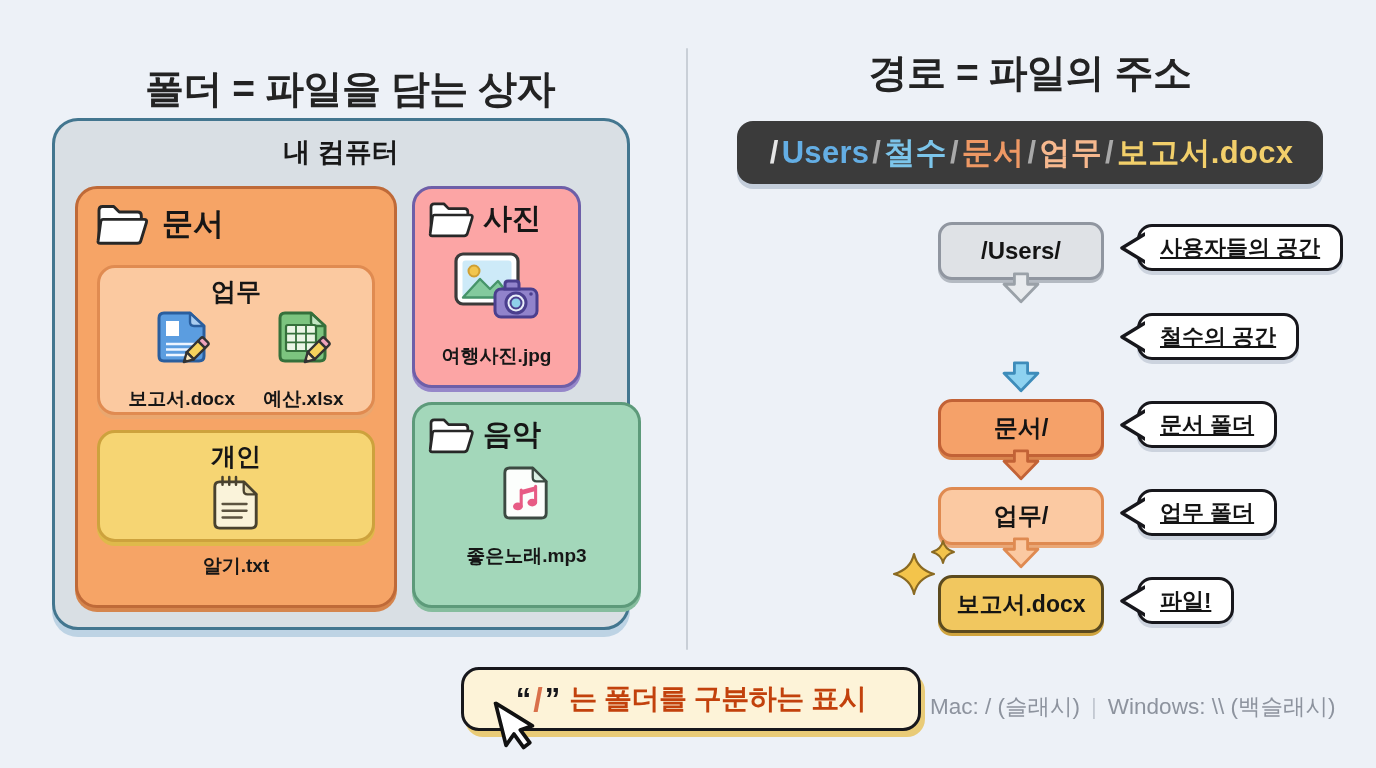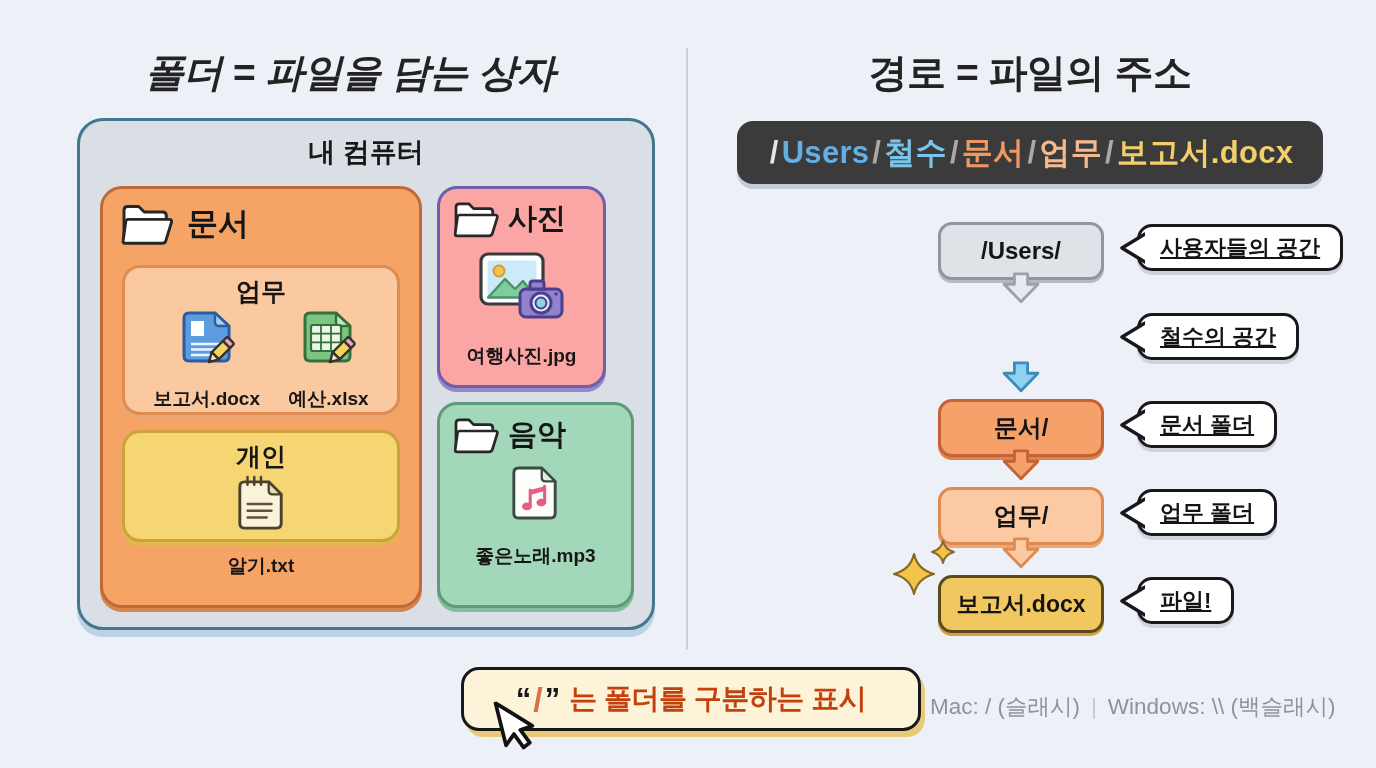--- a/index.html
+++ b/index.html
@@ -7,34 +7,34 @@
     width:1376px;height:768px;
     background:#edf1f7;
     font-family:"Liberation Sans","DejaVu Sans",sans-serif;
     color:#1e1e1e;
     overflow:hidden;
   }
   .canvas{position:relative;width:1376px;height:768px;}
 
   
   .title{position:absolute;font-size:39px;font-weight:bold;color:#232323;text-align:center;letter-spacing:-0.5px;}
-  .left-title{left:60px;top:46px;width:580px;font-style:italic;}
+  .left-title{left:60px;top:62px;width:580px;}
   .right-title{left:737px;top:46px;width:586px;}
   .divider{position:absolute;left:686px;top:48px;width:2px;height:602px;background:#c9cfd7;border-radius:2px;}
 
   
-  .computer-box{position:absolute;left:77px;top:118px;width:578px;height:512px;
+  .computer-box{position:absolute;left:52px;top:118px;width:578px;height:512px;
     background:#d9dfe4;border:3px solid #43768f;border-radius:26px;
     box-shadow:0 7px 0 #bdd3e4;box-sizing:border-box;}
   .computer-label{position:absolute;left:0;top:13px;width:100%;text-align:center;font-size:27px;font-weight:bold;color:#181818;}
 
   .folder-box{position:absolute;border-radius:20px;box-sizing:border-box;}
   .documents-box{left:20px;top:65px;width:322px;height:422px;background:#f6a466;border:3px solid #bf6a38;border-radius:22px;box-shadow:0 4px 0 #d5854d;}
   .photos-box{left:357px;top:65px;width:169px;height:202px;background:#fca5a5;border:3px solid #6e5fa8;box-shadow:0 4px 0 #9687c9;}
-  .music-box{left:357px;top:281px;width:197px;height:206px;background:#a3d7ba;border:3px solid #5d9a7a;box-shadow:0 4px 0 #86bd9e;}
+  .music-box{left:357px;top:281px;width:229px;height:206px;background:#a3d7ba;border:3px solid #5d9a7a;box-shadow:0 4px 0 #86bd9e;}
 
   .folder-head{position:absolute;left:16px;top:12px;display:flex;align-items:center;gap:12px;}
   .folder-head .ftitle{font-size:31px;font-weight:bold;color:#161616;}
   .photos-box .folder-head,.music-box .folder-head{left:12px;top:10px;gap:8px;}
   .photos-box .ftitle,.music-box .ftitle{font-size:29px;}
 
   .subfolder-box{position:absolute;left:19px;width:278px;height:150px;border-radius:18px;box-sizing:border-box;}
   .work-box{top:76px;background:#fbc9a0;border:3px solid #e08b51;box-shadow:0 4px 0 #eaa76f;}
   .personal-box{top:241px;height:112px;background:#f6d573;border:3px solid #cda23d;box-shadow:0 4px 0 #dfb94b;}
   .subfolder-title{position:absolute;left:0;top:7px;width:100%;text-align:center;font-size:25px;font-weight:bold;color:#161616;}

